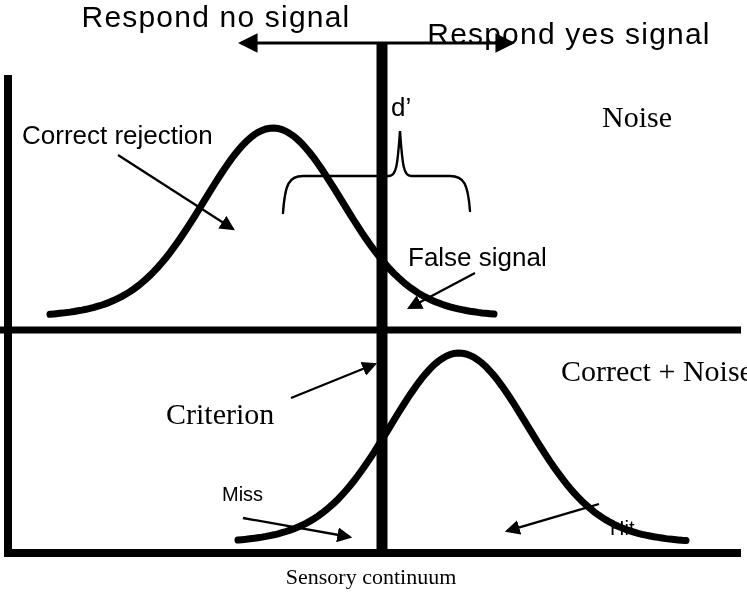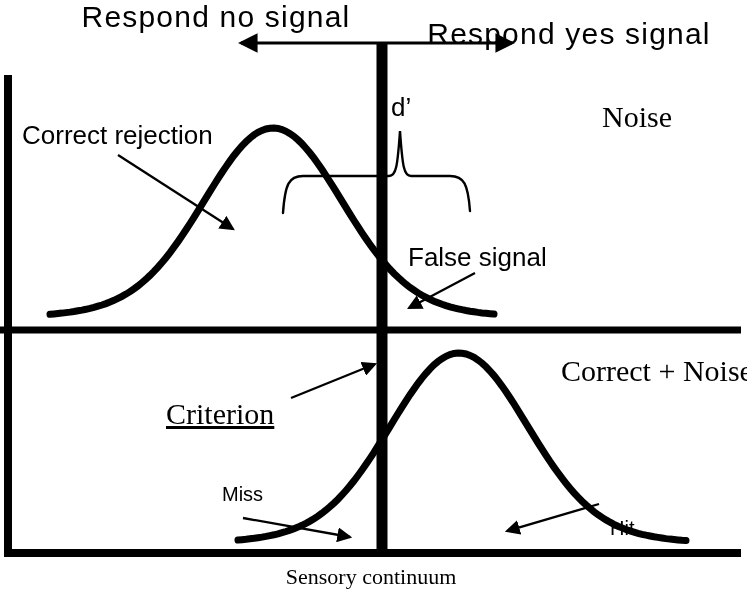--- a/index.html
+++ b/index.html
@@ -67,20 +67,20 @@
   <div class="lbl sans ann" style="left:391px;top:93px;">d’</div>
 
   <div class="lbl sans ann" style="left:22px;top:121px;">Correct rejection</div>
 
   <div class="lbl serif serif-label" style="left:602px;top:101px;">Noise</div>
 
   <div class="lbl sans ann" style="left:408px;top:243px;">False signal</div>
 
   <div class="lbl serif serif-label" style="left:561px;top:355px;">Correct + Noise</div>
 
-  <div class="lbl serif serif-label" style="left:166px;top:398px;text-decoration:underline;">Criterion</div>
+  <div class="lbl serif serif-label" style="left:166px;top:398px;">Criterion</div>
 
   <div class="lbl sans ann-small" style="left:222px;top:484px;">Miss</div>
 
   <div class="lbl sans ann-small" style="left:610px;top:486px;margin-top:32px;">Hit</div>
 
   <div class="lbl serif serif-label centered" style="left:371px;top:565px;font-size:22px;">Sensory continuum</div>
 </div>
 
 </body></html>

